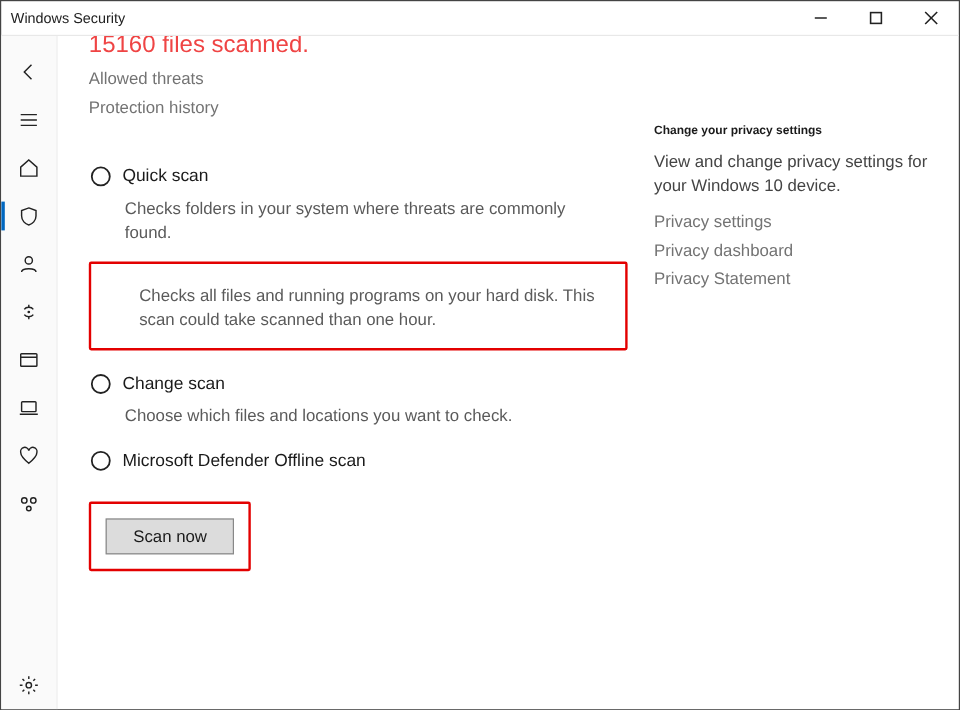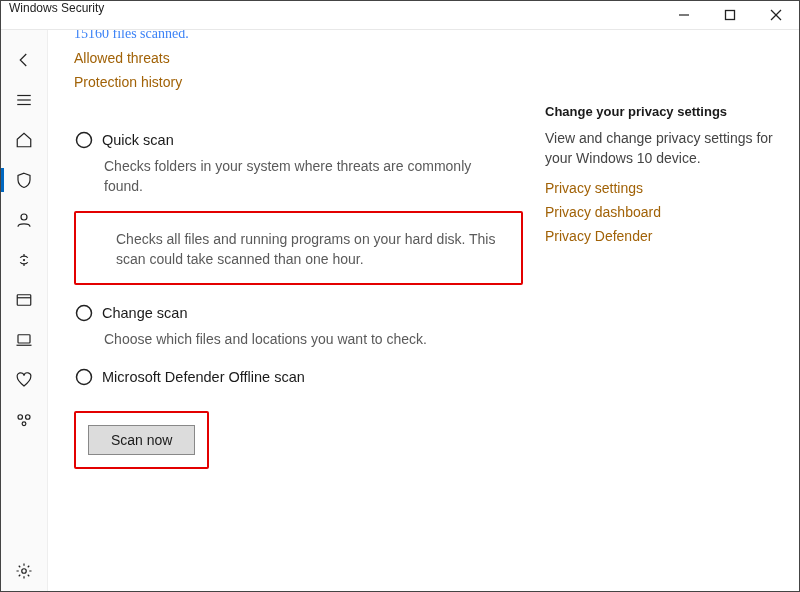--- a/index.html
+++ b/index.html
@@ -15,21 +15,21 @@
     width: 800px; height: 592px;
     border: 1px solid #444;
     box-sizing: border-box;
     display: flex;
     flex-direction: column;
     background: #fff;
   }
   .titlebar {
     height: 28px;
     display: flex;
-    align-items: flex-start;
+    align-items: center;
     padding-left: 8px;
   }
   .titlebar .title {
     font-size: 12px;
     color: #222;
   }
   .winctrls {
     margin-left: auto;
     display: flex;
   }
@@ -75,29 +75,28 @@
     flex: 1;
     display: flex;
     overflow: hidden;
   }
   .content {
     flex: 1;
     padding: 0 22px 0 26px;
     overflow: hidden;
   }
   .link {
-    color: #a16207;
+    color: #737373;
     text-decoration: none;
     display: inline-block;
   }
   .cut {
-    color: #3b82f6;
-    font-size: 14px;
+    color: #ef4444;
+    font-size: 20px;
     margin-top: -4px;
-    font-family: Liberation Serif, serif;
   }
   .linkblock { margin-top: 8px; }
   .scan-option {
     margin-top: 18px;
   }
   .scan-head {
     display: flex;
     align-items: center;
   }
   .scan-head .label {
@@ -143,21 +142,21 @@
     background: #dcdcdc;
     padding: 6px 22px;
     font-size: 14px;
     cursor: pointer;
   }
   .rightpane {
     width: 230px;
     padding: 74px 24px 0 0;
   }
   .rightpane h3 {
-    font-size: 13px;
+    font-size: 10px;
     font-weight: 600;
     margin: 0 0 10px 0;
   }
   .rightpane .desc {
     font-size: 14px;
     color: #444;
     line-height: 1.4;
     margin-bottom: 12px;
   }
   .rightpane .link { margin-bottom: 8px; }
@@ -319,17 +318,17 @@
         <div class="scan-btn-wrap">
           <div class="scan-btn">Scan now</div>
         </div>
       </div>
 
       <div class="rightpane">
         <h3>Change your privacy settings</h3>
         <div class="desc">View and change privacy settings for your Windows 10 device.</div>
         <div><a href="#" class="link">Privacy settings</a></div>
         <div><a href="#" class="link">Privacy dashboard</a></div>
-        <div><a href="#" class="link">Privacy Defender</a></div>
+        <div><a href="#" class="link">Privacy Statement</a></div>
       </div>
     </div>
   </div>
 </div>
 
 </body></html>

